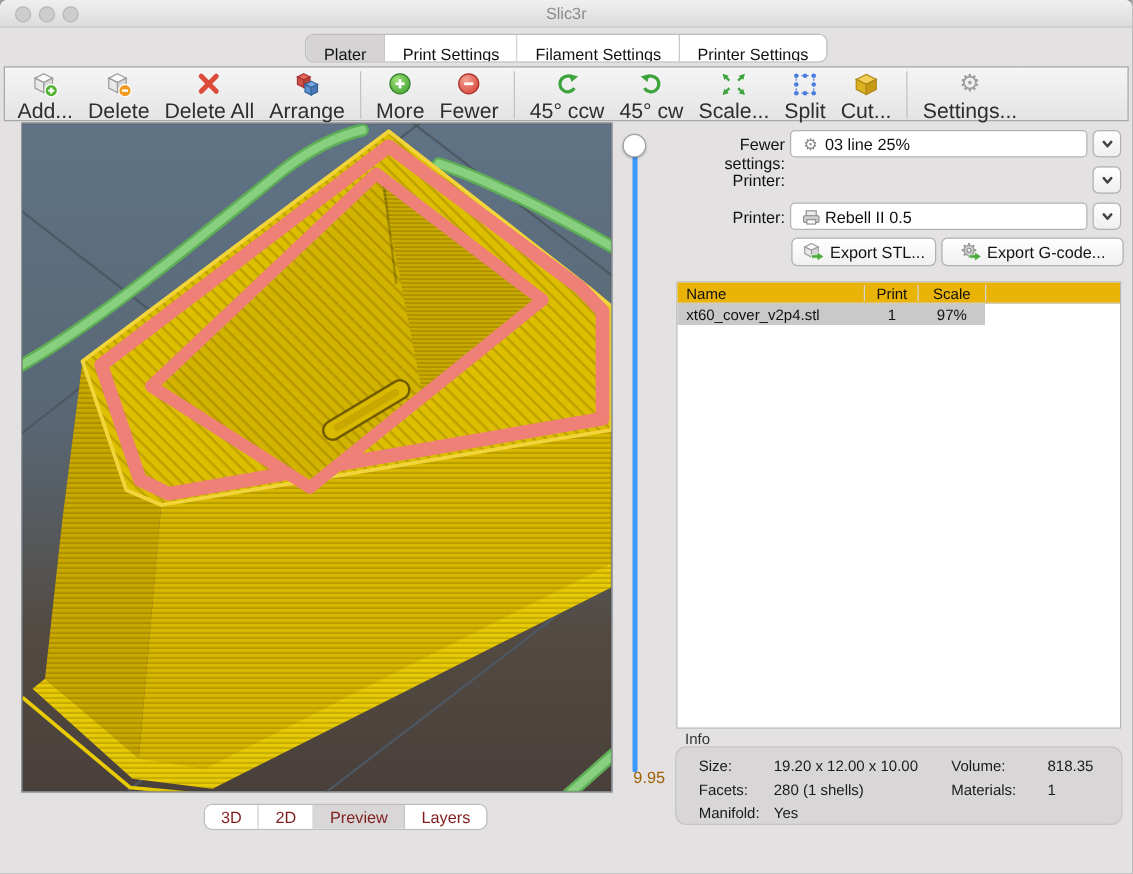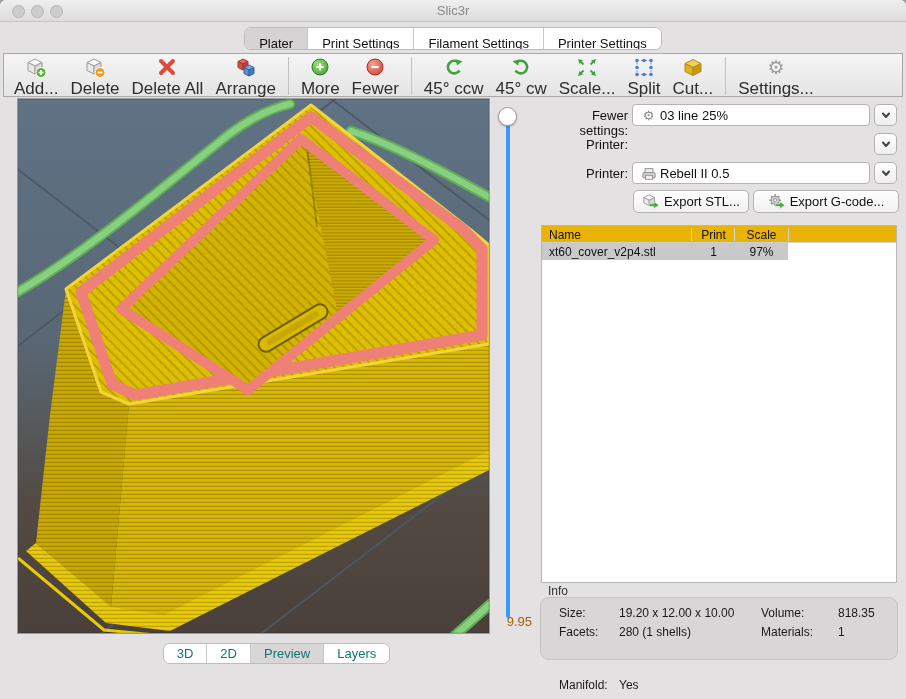--- a/index.html
+++ b/index.html
@@ -42,21 +42,21 @@
                 background:var(--accent_blue,#3b99fc);border-radius:2px;}
   .slider-knob{position:absolute;left:8px;top:9px;width:19px;height:19px;border-radius:50%;
                background:#fff;border:1px solid #9f9f9f;box-shadow:0 1px 2px rgba(0,0,0,.25);}
   .slider-value{position:absolute;left:-6px;top:516px;width:48px;text-align:right;
                 font-size:13px;color:#a16207;}
   
   .view-tabs{position:absolute;left:17px;top:643px;width:473px;
              display:flex;justify-content:center;}
   .vtabgroup{display:inline-flex;border:1px solid #bdbbbb;border-radius:7px;overflow:hidden;
              background:#fff;height:21px;margin-left:46px;}
-  .vtab{padding:2px 13px;font-size:13px;color:#0f766e;background:#fff;
+  .vtab{padding:2px 13px;font-size:13px;color:#7f1d1d;background:#fff;
         border-right:1px solid #c9c7c7;display:flex;align-items:center;}
   .vtab:last-child{border-right:none;}
   .vtab.selected{background:#d8d6d6;}
   
   .right-panel{position:absolute;left:540px;top:98px;width:360px;height:570px;}
   .prow{position:absolute;left:0;width:360px;height:22px;}
   .plabel{position:absolute;left:0;top:4px;width:88px;text-align:right;
           font-size:13px;color:#111;}
   .combo{position:absolute;left:92px;top:0;width:238px;height:22px;background:#fff;
          border:1px solid #b5b3b3;border-radius:4px;display:flex;align-items:center;
@@ -79,21 +79,21 @@
   .t-row .sel{position:absolute;left:0;top:0;width:246px;height:17px;
               background:var(--selection,#c9c9c9);}
   .t-row .tc{position:absolute;top:2px;}
   
   .info-title{position:absolute;left:8px;top:486px;font-size:12px;color:#333;}
   .info-panel{position:absolute;left:0;top:499px;width:358px;height:63px;
               background:#d8d6d6;border:1px solid #c6c4c4;border-radius:9px;
               font-size:12px;color:#1a1a1a;}
   .info-panel span{position:absolute;white-space:nowrap;}
   .i-l1{left:18px;} .i-v1{left:78px;} .i-l2{left:220px;} .i-v2{left:282px;margin-left:15px;}
-  .i-r1{top:8px;} .i-r2{top:27px;} .i-r3{top:45px;margin-top:35px;}
+  .i-r1{top:8px;} .i-r2{top:27px;} .i-r3{top:45px;}
   
   .c-red{stroke:var(--print_red,#ee8078);}
 </style>
 </head>
 <body>
 
 <div class="window">
 
   <div class="titlebar">
     <div class="tl-btn" style="left:12px"></div>

